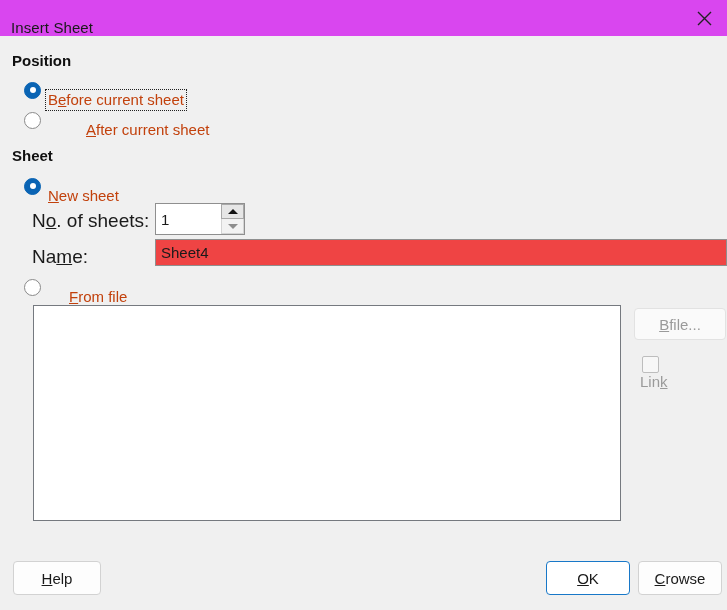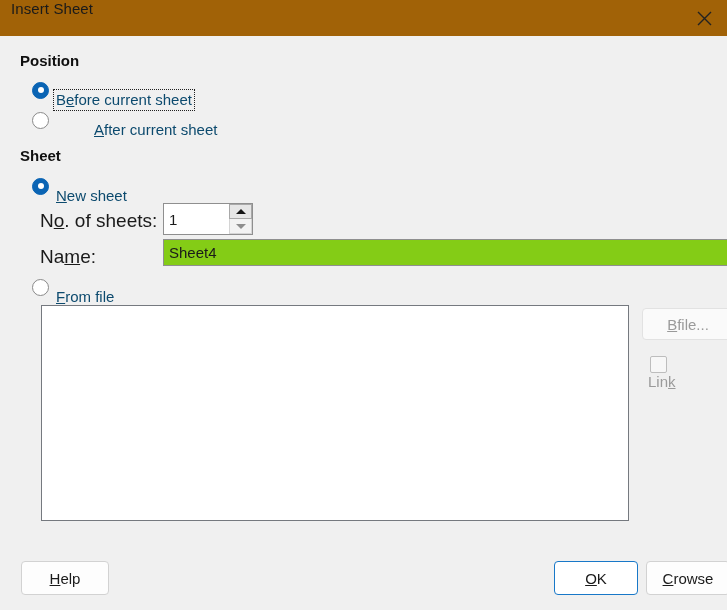--- a/index.html
+++ b/index.html
@@ -16,23 +16,23 @@
     overflow: hidden;
     position: relative;
   }
 
   
   .titlebar {
     position: absolute;
     left: 0; top: 0;
     width: 727px;
     height: 36px;
-    background: #a16207;
-    display: flex;
-    align-items: flex-start;
+    background: #d946ef;
+    display: flex;
+    align-items: flex-end;
   }
   .titlebar-title {
     margin-left: 11px;
     font-size: 15px;
     color: #1a1a1a;
     letter-spacing: 0.1px;
   }
   .titlebar-close {
     position: absolute;
     right: 0; top: 0;
@@ -41,21 +41,21 @@
     display: flex;
     align-items: center;
     justify-content: center;
     cursor: default;
   }
   .titlebar-close svg { display: block; }
 
   
   .dialog-body {
     position: absolute;
-    left: 12px; top: 36px;
+    left: 4px; top: 36px;
     width: 640px;
     height: 574px;
     background: #f0f0f0;
   }
 
   .group-title {
     position: absolute;
     font-weight: bold;
     font-size: 15px;
     color: #101010;
@@ -91,21 +91,21 @@
     left: 50%; top: 50%;
     width: 6px; height: 6px;
     margin: -3px 0 0 -3px;
     border-radius: 50%;
     background: #ffffff;
   }
   .radio-label {
     margin-left: 5px;
     padding: 1px 2px 2px 2px;
     font-size: 15px;
-    color: #0c4a6e;
+    color: #c2410c;
     white-space: nowrap;
     margin-top: 20px;
   }
   .radio-label.focused {
     outline: 1px dotted #202020;
     outline-offset: 0px;
   }
   .acc { text-decoration: underline; }
 
   
@@ -168,21 +168,21 @@
     width: 0; height: 0;
     border-left: 5px solid transparent;
     border-right: 5px solid transparent;
     border-top: 5px solid #8d8d8d;
   }
 
   
   .text-input {
     position: absolute;
     box-sizing: border-box;
-    background: #84cc16;
+    background: #ef4444;
     border: 1px solid #8f8f8f;
     display: flex;
     align-items: center;
     padding-left: 5px;
     font-size: 15px;
     color: #1a1a1a;
     cursor: text;
   }
 
   
@@ -284,21 +284,21 @@
       <div class="spin-btn down">
           <span class="tri-down"></span>
         </div>
     </div>
   </div>
 
   <div class="field-label" style="left:28px; top:210px;"><span>Na</span><span class="acc">m</span><span>e:</span></div>
 
   <div class="text-input" style="left:151px; top:203px; width:572px; height:27px;" placeholder="">Sheet4</div>
 
-  <div class="radio-row" style="left:20px; top:240px;">
+  <div class="radio-row" style="left:20px; top:240px;gap:21px;">
     <span class="radio-mark off"></span>
     <span class="radio-label"><span class="acc">F</span><span>rom file</span></span>
   </div>
 
   <div class="listbox" style="left:29px; top:269px; width:588px; height:216px;"></div>
 
   <div class="btn disabled" style="left:630px; top:272px; width:92px; height:32px;">
       <span class="acc">B</span>
       <span>file...</span>
     </div>

